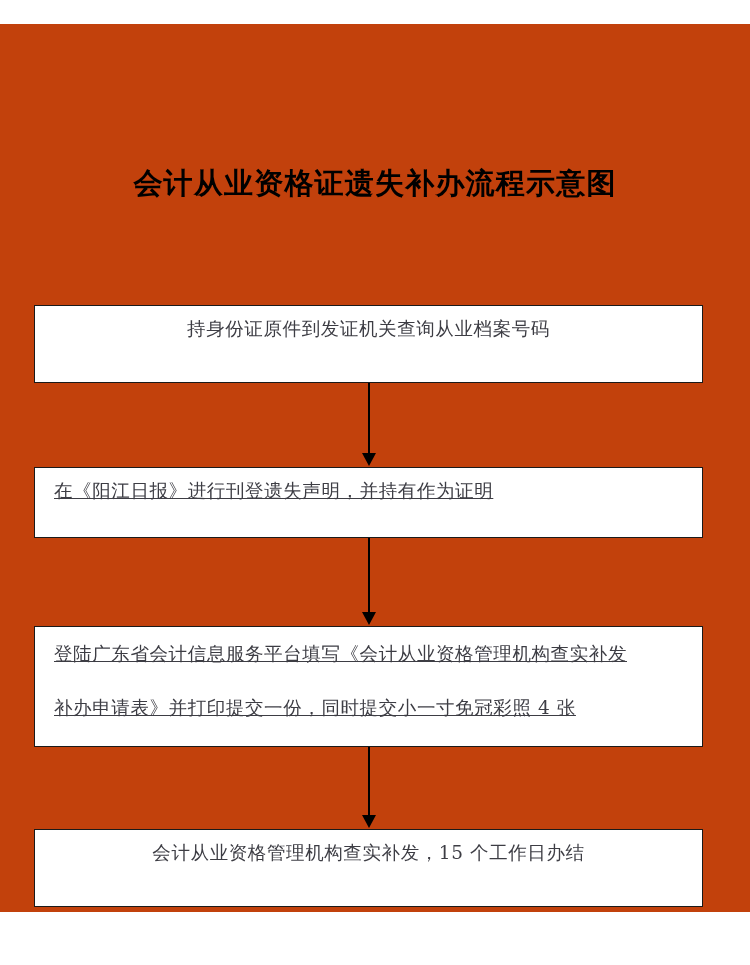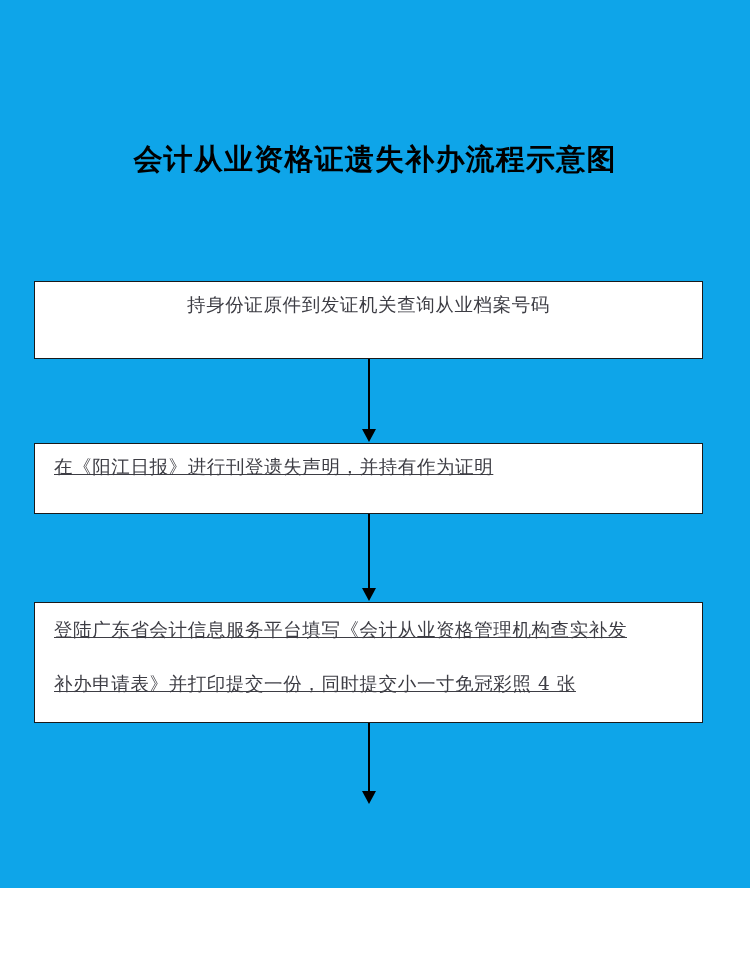--- a/index.html
+++ b/index.html
@@ -13,21 +13,22 @@
     position: relative;
     font-family: "DejaVu Serif", "Liberation Serif", serif;
     overflow: hidden;
   }
 
   .page {
     position: absolute;
     inset: 0;
     width: 750px;
     height: 888px;
-    background: #0ea5e9;
+    background: #c2410c;
+    margin-top: 24px;
   }
 
   
   .flow-title {
     position: absolute;
     left: 0;
     top: 139px;
     width: 750px;
     text-align: center;
     font-family: "DejaVu Sans", "Liberation Sans", sans-serif;
@@ -153,14 +154,19 @@
       <span class="line">登陆广东省会计信息服务平台填写《会计从业资格管理机构查实补发</span>
       <span class="line">补办申请表》并打印提交一份，同时提交小一寸免冠彩照 4 张</span>
     </div>
   </div>
 
   <div class="connector" id="conn-3">
     <div class="stem"></div>
     <div class="head"></div>
   </div>
 
+  <div class="flow-box" id="box-4">
+    <div class="box-text centered">
+      <span class="line">会计从业资格管理机构查实补发，15 个工作日办结</span>
+    </div>
+  </div>
 
 </div>
 
 </body></html>

